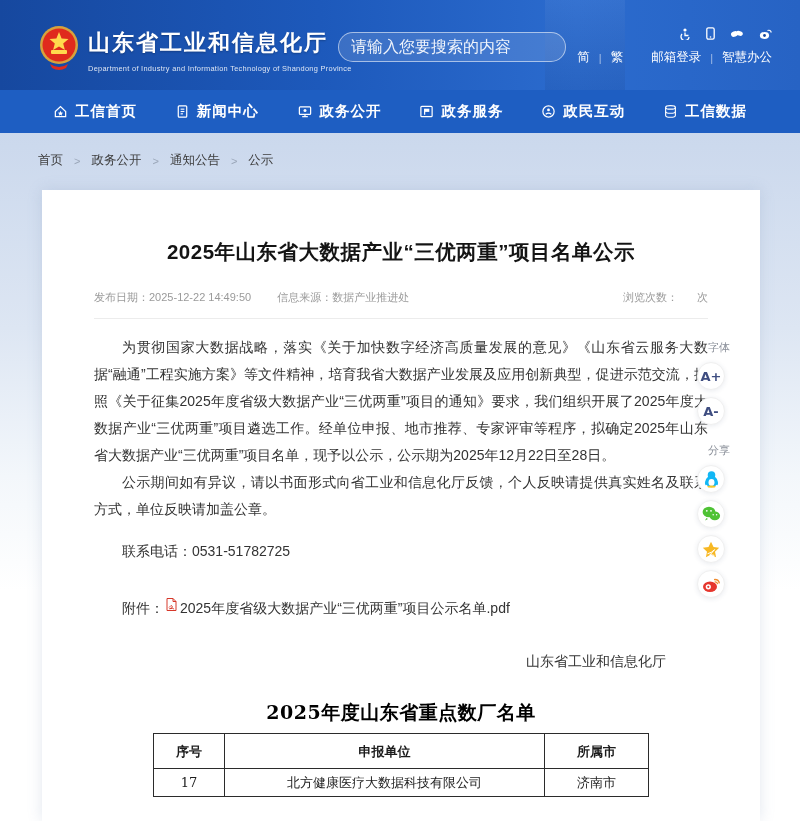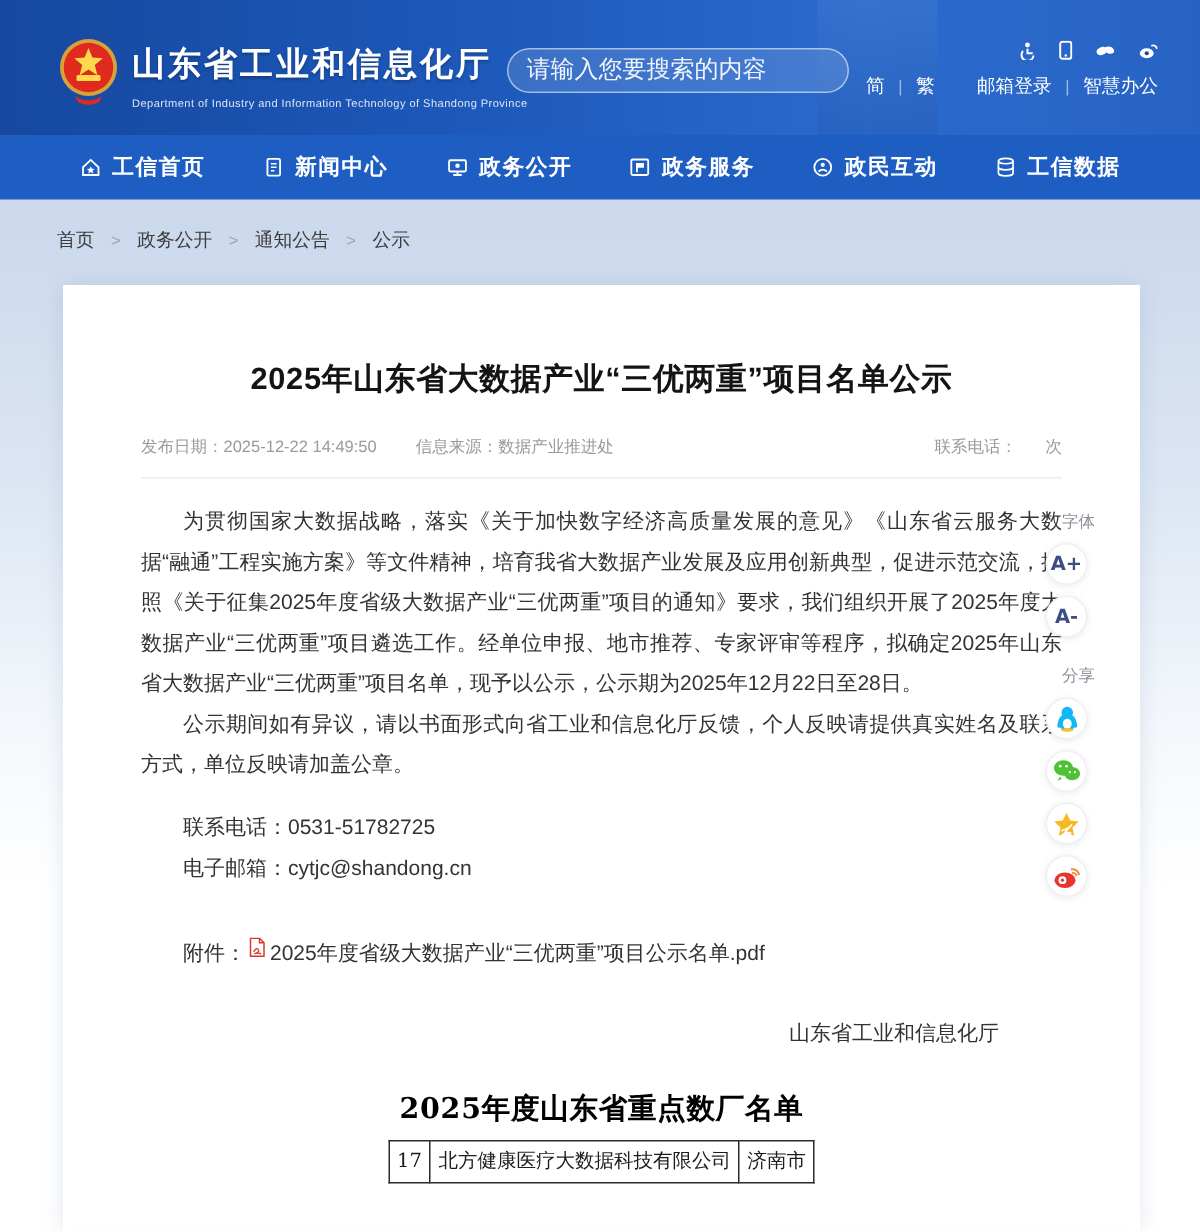--- a/index.html
+++ b/index.html
@@ -201,49 +201,53 @@
   </div>
 
   <div class="card">
     <div class="card-inner">
       <h1 class="article-title">2025年山东省大数据产业“三优两重”项目名单公示</h1>
 
       <div class="meta-row">
         <span class="m">发布日期：2025-12-22 14:49:50</span>
         <span class="m">信息来源：数据产业推进处</span>
         <span class="meta-right">
-          <span>联系电话：</span>
+          <span>浏览次数：</span>
           <span class="views-suffix">次</span>
         </span>
       </div>
 
       <div class="article-body">
         <p class="indent">为贯彻国家大数据战略，落实《关于加快数字经济高质量发展的意见》《山东省云服务大数据“融通”工程实施方案》等文件精神，培育我省大数据产业发展及应用创新典型，促进示范交流，按照《关于征集2025年度省级大数据产业“三优两重”项目的通知》要求，我们组织开展了2025年度大数据产业“三优两重”项目遴选工作。经单位申报、地市推荐、专家评审等程序，拟确定2025年山东省大数据产业“三优两重”项目名单，现予以公示，公示期为2025年12月22日至28日。</p>
         <p class="indent">公示期间如有异议，请以书面形式向省工业和信息化厅反馈，个人反映请提供真实姓名及联系方式，单位反映请加盖公章。</p>
         <p class="indent contact">联系电话：0531-51782725</p>
-        <p class="indent">电子邮箱：cytjc@shandong.cn</p>
 
         <div class="attachment">
           <span>附件：</span>
           <svg class="pdf-ic" width="11" height="13" viewBox="0 0 11 13">
             <path d="M1 0.5 h6 l3 3 v9 h-9 z" fill="#fff" stroke="#d6382a" stroke-width="1"></path>
             <path d="M7 0.5 v3 h3" fill="none" stroke="#d6382a" stroke-width="1"></path>
             <path d="M3 9.5 q2.5 -3.5 3.3 -1.2 q.8 2 -2.8 2.4 q4 -.8 4.6 .4" fill="none" stroke="#d6382a" stroke-width=".9"></path>
           </svg>
           <a href="#">2025年度省级大数据产业“三优两重”项目公示名单.pdf</a>
         </div>
 
         <div class="signature">
           <div>山东省工业和信息化厅</div>
         </div>
 
         <div class="table-section ts1">
           <div class="table-title">2025年度山东省重点数厂名单</div>
           <table class="notice">
             <tbody>
+                <tr>
+              <th style="width:71px">序号</th>
+              <th style="width:320px">申报单位</th>
+              <th style="width:104px">所属市</th>
+            </tr>
             <tr>
               <td>17</td>
               <td>北方健康医疗大数据科技有限公司</td>
               <td>济南市</td>
             </tr>
           </tbody>
             </table>
         </div>
 
       </div>

